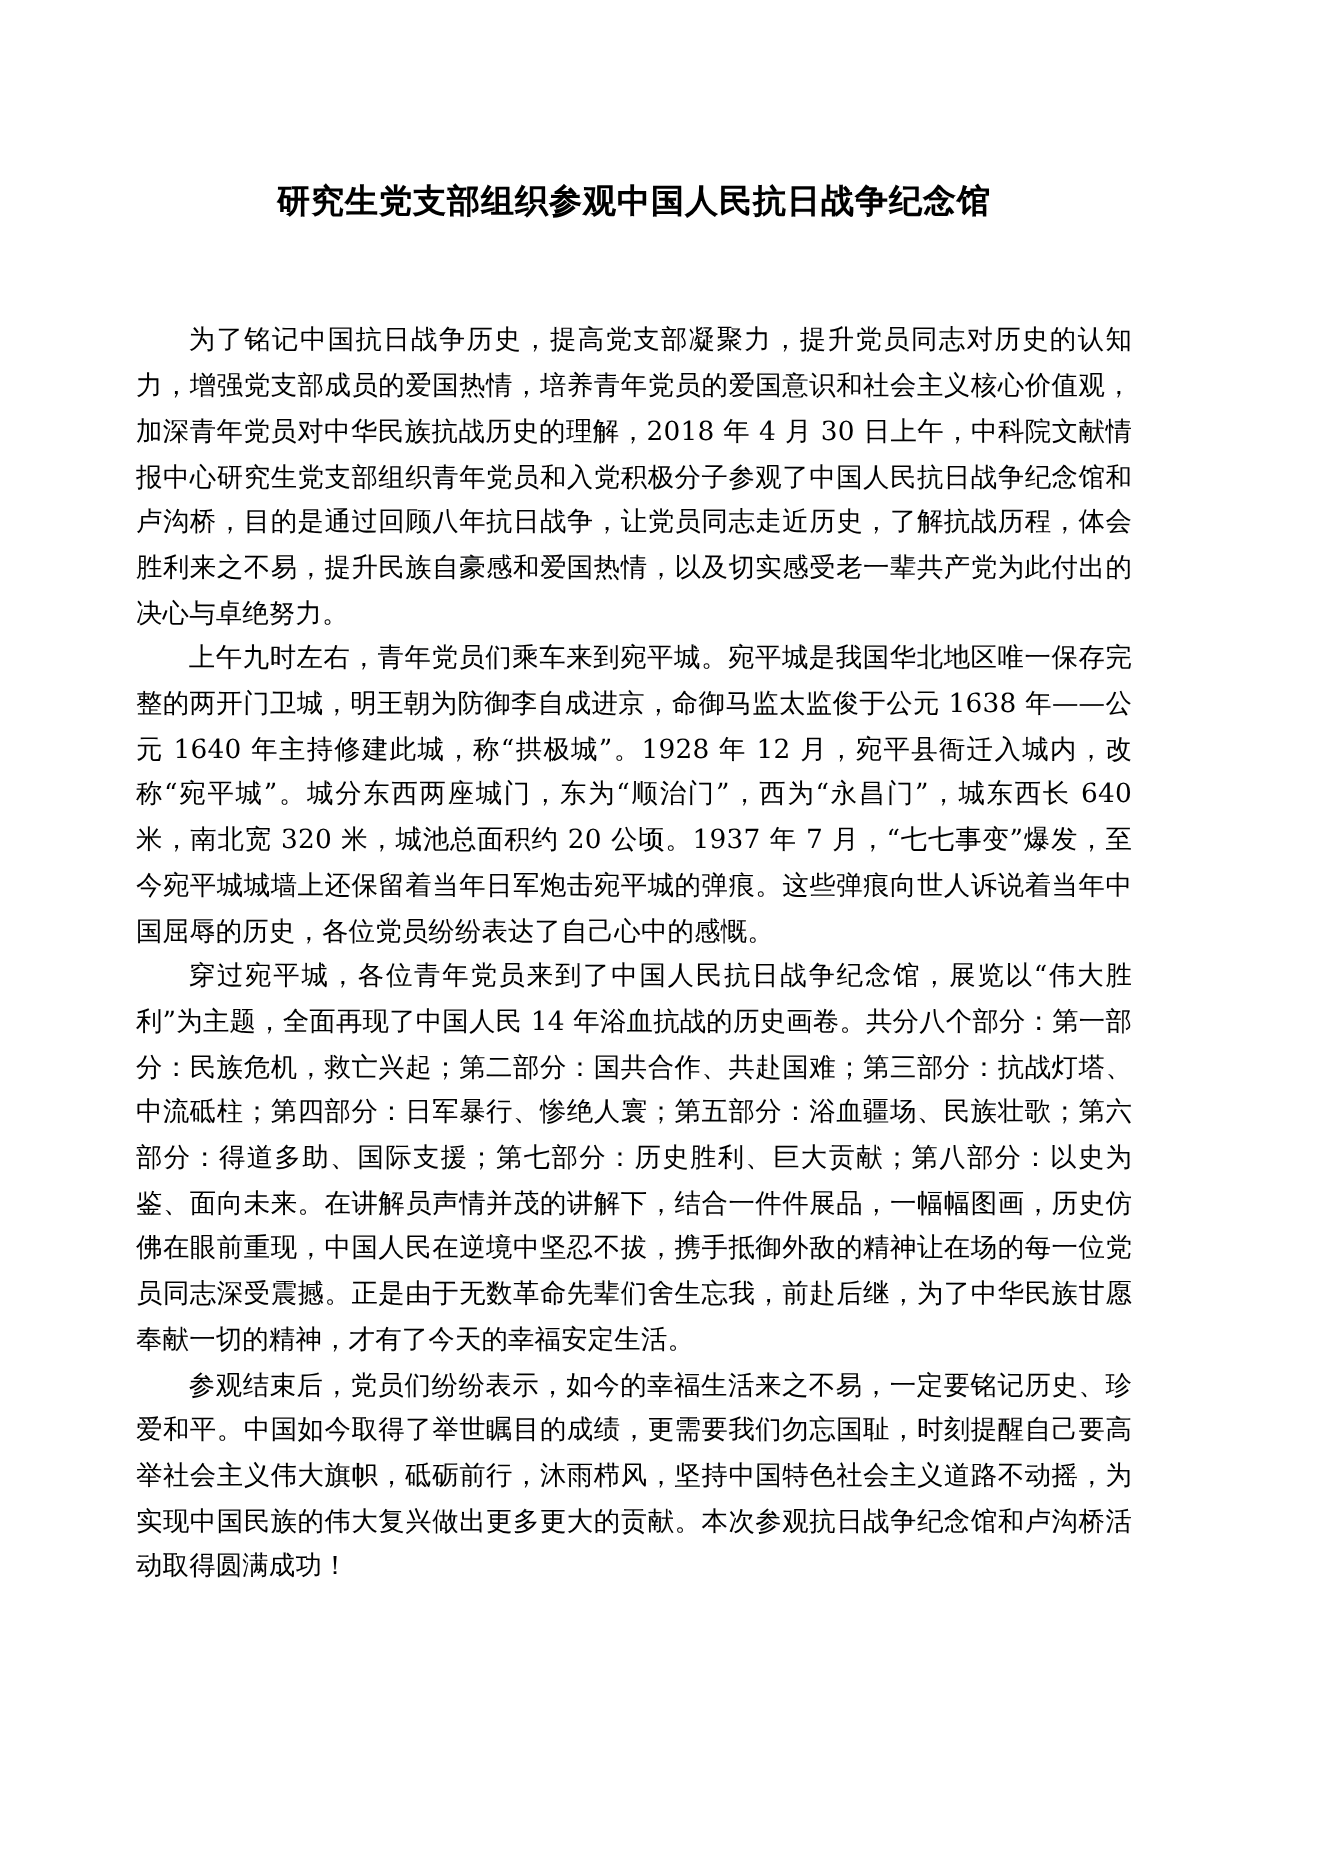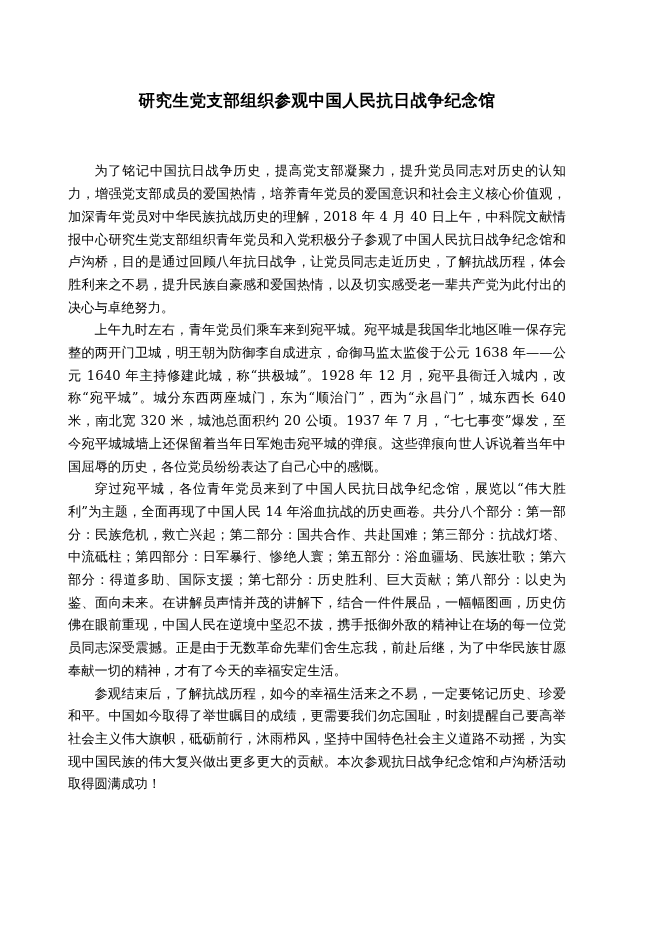--- a/index.html
+++ b/index.html
@@ -44,19 +44,19 @@
   }
 </style>
 </head>
 <body>
 
 <div class="page">
 
   <h1 class="doc-title">研究生党支部组织参观中国人民抗日战争纪念馆</h1>
 
   <div class="body-block">
-    <p class="para">为了铭记中国抗日战争历史，提高党支部凝聚力，提升党员同志对历史的认知力，增强党支部成员的爱国热情，培养青年党员的爱国意识和社会主义核心价值观，加深青年党员对中华民族抗战历史的理解，2018 年 4 月 40 日上午，中科院文献情报中心研究生党支部组织青年党员和入党积极分子参观了中国人民抗日战争纪念馆和卢沟桥，目的是通过回顾八年抗日战争，让党员同志走近历史，了解抗战历程，体会胜利来之不易，提升民族自豪感和爱国热情，以及切实感受老一辈共产党为此付出的决心与卓绝努力。</p>
+    <p class="para">为了铭记中国抗日战争历史，提高党支部凝聚力，提升党员同志对历史的认知力，增强党支部成员的爱国热情，培养青年党员的爱国意识和社会主义核心价值观，加深青年党员对中华民族抗战历史的理解，2018 年 4 月 30 日上午，中科院文献情报中心研究生党支部组织青年党员和入党积极分子参观了中国人民抗日战争纪念馆和卢沟桥，目的是通过回顾八年抗日战争，让党员同志走近历史，了解抗战历程，体会胜利来之不易，提升民族自豪感和爱国热情，以及切实感受老一辈共产党为此付出的决心与卓绝努力。</p>
     <p class="para">上午九时左右，青年党员们乘车来到宛平城。宛平城是我国华北地区唯一保存完整的两开门卫城，明王朝为防御李自成进京，命御马监太监俊于公元 1638 年——公元 1640 年主持修建此城，称“拱极城”。1928 年 12 月，宛平县衙迁入城内，改称“宛平城”。城分东西两座城门，东为“顺治门”，西为“永昌门”，城东西长 640 米，南北宽 320 米，城池总面积约 20 公顷。1937 年 7 月，“七七事变”爆发，至今宛平城城墙上还保留着当年日军炮击宛平城的弹痕。这些弹痕向世人诉说着当年中国屈辱的历史，各位党员纷纷表达了自己心中的感慨。</p>
     <p class="para">穿过宛平城，各位青年党员来到了中国人民抗日战争纪念馆，展览以“伟大胜利”为主题，全面再现了中国人民 14 年浴血抗战的历史画卷。共分八个部分：第一部分：民族危机，救亡兴起；第二部分：国共合作、共赴国难；第三部分：抗战灯塔、中流砥柱；第四部分：日军暴行、惨绝人寰；第五部分：浴血疆场、民族壮歌；第六部分：得道多助、国际支援；第七部分：历史胜利、巨大贡献；第八部分：以史为鉴、面向未来。在讲解员声情并茂的讲解下，结合一件件展品，一幅幅图画，历史仿佛在眼前重现，中国人民在逆境中坚忍不拔，携手抵御外敌的精神让在场的每一位党员同志深受震撼。正是由于无数革命先辈们舍生忘我，前赴后继，为了中华民族甘愿奉献一切的精神，才有了今天的幸福安定生活。</p>
-    <p class="para">参观结束后，了解抗战历程，如今的幸福生活来之不易，一定要铭记历史、珍爱和平。中国如今取得了举世瞩目的成绩，更需要我们勿忘国耻，时刻提醒自己要高举社会主义伟大旗帜，砥砺前行，沐雨栉风，坚持中国特色社会主义道路不动摇，为实现中国民族的伟大复兴做出更多更大的贡献。本次参观抗日战争纪念馆和卢沟桥活动取得圆满成功！</p>
+    <p class="para">参观结束后，党员们纷纷表示，如今的幸福生活来之不易，一定要铭记历史、珍爱和平。中国如今取得了举世瞩目的成绩，更需要我们勿忘国耻，时刻提醒自己要高举社会主义伟大旗帜，砥砺前行，沐雨栉风，坚持中国特色社会主义道路不动摇，为实现中国民族的伟大复兴做出更多更大的贡献。本次参观抗日战争纪念馆和卢沟桥活动取得圆满成功！</p>
   </div>
 
 </div>
 
 </body></html>

